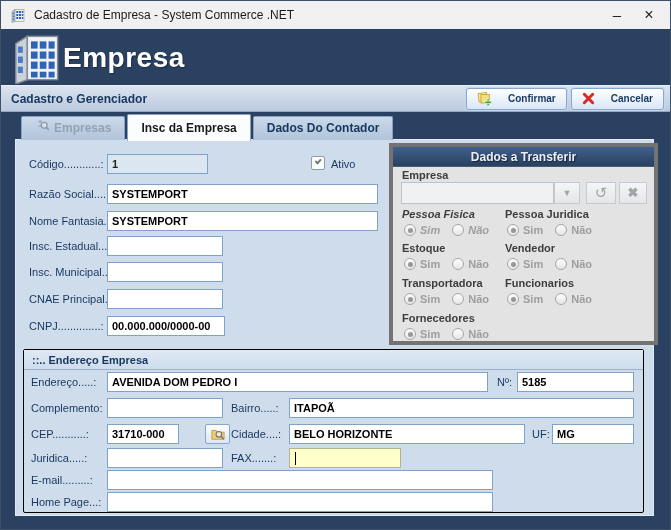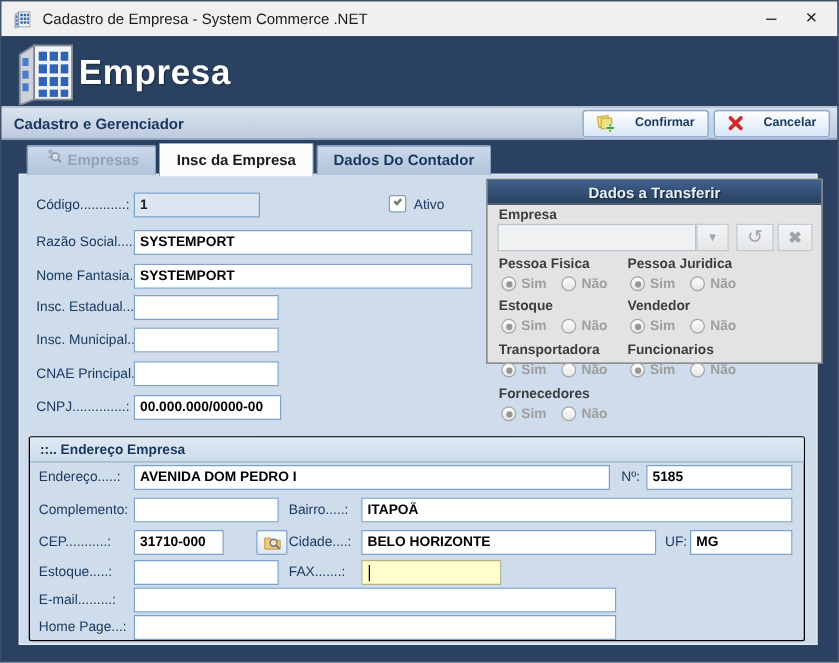--- a/index.html
+++ b/index.html
@@ -58,22 +58,22 @@
   .caret { display:inline-block; width:1px; height:13px; background:#000; margin-left:1px; }
 
   
   .chk { position:absolute; width:14px; height:14px; background:#fff; border:1px solid #8d9cae;
          border-radius:2px; }
   .chk .mark { position:absolute; left:3px; top:2px; width:6px; height:3.5px;
                border-left:2px solid #6f7d6f; border-bottom:2px solid #6f7d6f;
                transform:rotate(-48deg); }
 
   
-  .tpanel { position:absolute; left:373px; top:3px; width:269px; height:148px;
-            background:#e3e3e4; border:1px solid #737373; }
+  .tpanel { position:absolute; left:373px; top:3px; width:269px; height:202px;
+            background:#e3e3e4; border:4px solid #737373; }
   .tpanel-h { height:20px; line-height:20px; text-align:center; font-size:12px; font-weight:bold;
               color:#e9eff7; background:linear-gradient(#41608c,#27405f);
               text-shadow:1px 1px 1px rgba(0,0,0,.5); border-bottom:1px solid #4a5a70; }
   .tp-body { position:relative; height:180px; }
   .tp-emp { position:absolute; left:9px; top:2px; font-size:11px; font-weight:bold; color:#3d3d3d; }
   .combo { position:absolute; left:8px; right:7px; top:15px; height:22px; display:flex; }
   .combo-field { flex:1; background:#f0f1f2; border:1px solid #bcc3ca; font-size:11px; color:#555;
                  padding:0 4px; line-height:20px; }
   .cbtn { width:26px; height:22px; margin-left:0; background:linear-gradient(#f4f5f6,#e4e6e8);
           border:1px solid #c4cad0; color:#a0a5ab; font-size:9px; text-align:center; line-height:20px; }
@@ -221,21 +221,21 @@
       <div class="tpanel-h">Dados a Transferir</div>
       <div class="tp-body">
         <div class="tp-emp">Empresa</div>
         <div class="combo">
           <div class="combo-field"></div>
           <div class="cbtn"><span>▼</span></div>
           <div class="cbtn rf"><span>↺</span></div>
           <div class="cbtn cx"><span>✖</span></div>
         </div>
 
-        <div class="tg" style="left:9px; top:41px;">
+        <div class="tg" style="left:9px; top:41px;font-style:italic;">
           <div class="tg-label">Pessoa Fisica</div>
           <div class="tg-radios">
             <span class="rad sel"></span>
               <span class="rlbl">Sim</span>
             <span class="rad"></span>
               <span class="rlbl">Não</span>
           </div>
         </div>
         <div class="tg" style="left:112px; top:41px;">
           <div class="tg-label">Pessoa Juridica</div>
@@ -314,21 +314,21 @@
           <path d="M1 4 h5 l1.5 2 H15 v8 H1 z" fill="#f3cd72" stroke="#b8923e" stroke-width="0.9"></path>
           <circle cx="9" cy="8.3" r="3.2" fill="rgba(255,255,255,.55)" stroke="#6b7686" stroke-width="1.3"></circle>
           <line x1="11.3" y1="10.6" x2="14" y2="13.3" stroke="#6b7686" stroke-width="1.6" stroke-linecap="round"></line>
         </svg>
       </span>
       <span class="lbl" style="left:207px; top:78px;text-align:center;">Cidade....:</span>
       <input class="inp" style="left: 265px; top: 74px; width: 236px;" value="BELO HORIZONTE">
       <span class="lbl" style="left:508px; top:78px;">UF:</span>
       <input class="inp" style="left: 528px; top: 74px; width: 82px;" value="MG">
 
-      <span class="lbl" style="left:7px; top:102px;">Estoque.....:</span>
+      <span class="lbl" style="left:7px; top:102px;">Juridica.....:</span>
       <input class="inp" style="left: 83px; top: 98px; width: 116px;" value="">
       <span class="lbl" style="left:207px; top:102px;">FAX.......:</span>
       <span class="inp fax" style="left:265px; top:98px; width:112px;">
           <span class="caret"></span>
         </span>
 
       <span class="lbl" style="left:7px; top:124px;">E-mail.........:</span>
       <input class="inp" style="left: 83px; top: 120px; width: 386px;" value="">
 
       <span class="lbl" style="left:7px; top:146px;">Home Page...:</span>

